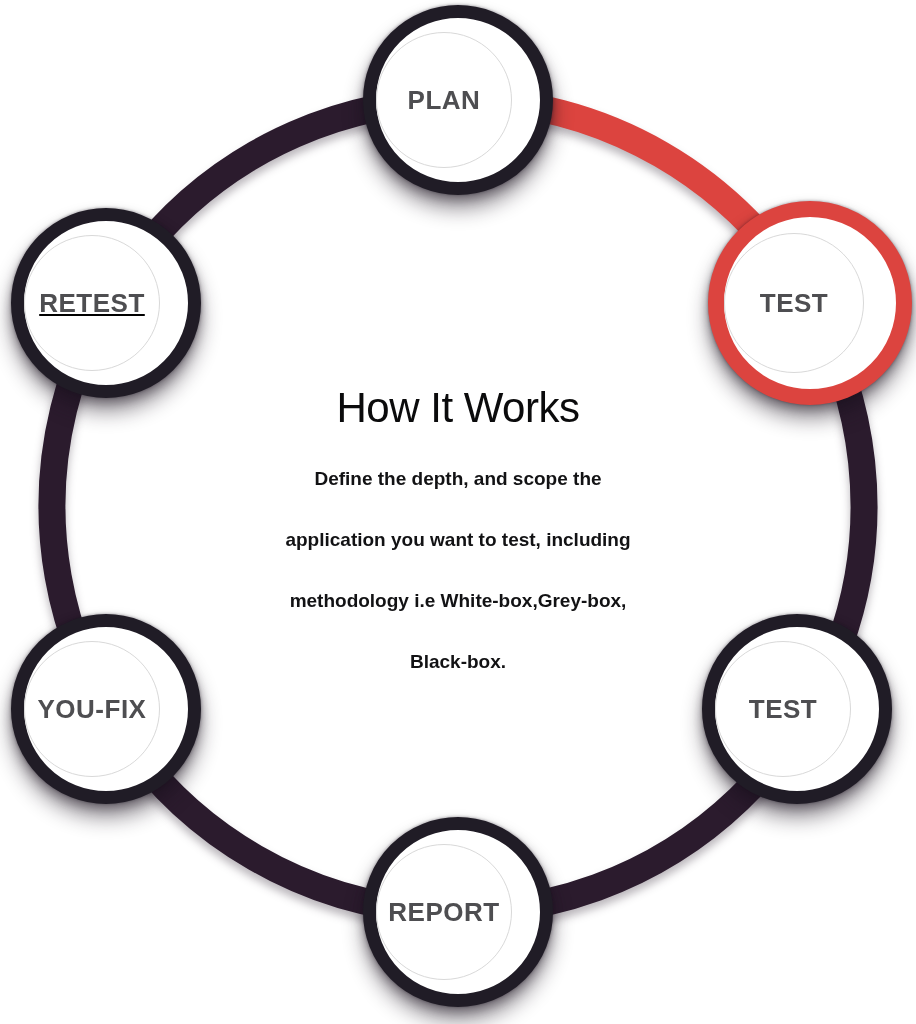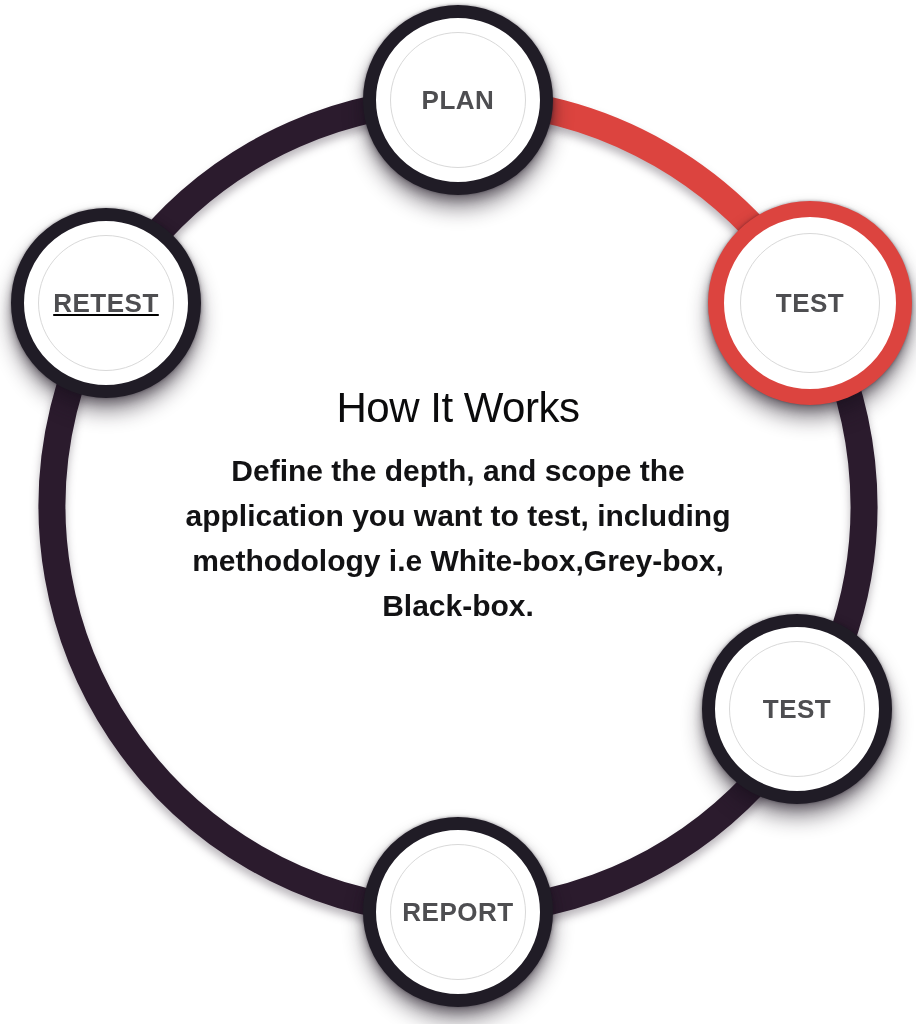--- a/index.html
+++ b/index.html
@@ -27,21 +27,21 @@
   .node {
     position: absolute;
     width: 190px;
     height: 190px;
     box-sizing: border-box;
     border-radius: 50%;
     background: #ffffff;
     border: 13px solid var(--node-border-dark, #201c26);
     display: flex;
     align-items: center;
-    justify-content: center;
+    justify-content: flex-start;
     box-shadow:
       0 14px 20px rgba(26, 17, 30, 0.45),
       0 5px 10px rgba(26, 17, 30, 0.35),
       0 0 3px rgba(26, 17, 30, 0.40);
     cursor: pointer;
     z-index: 3;
   }
   .node.active {
     width: 204px;
     height: 204px;
@@ -86,23 +86,23 @@
   }
   .center-text h2 {
     margin: 0 0 16px 0;
     font-size: 42px;
     font-weight: 400;
     letter-spacing: -0.5px;
     color: var(--heading-color, #0b0b0c);
   }
   .center-text p {
     margin: 0;
-    font-size: 30px;
+    font-size: 19px;
     font-weight: 700;
-    line-height: 45px;
+    line-height: 61px;
     color: var(--body-color, #121214);
     white-space: pre-line;
   }
 </style>
 </head>
 <body>
 
 <div class="stage">
 
   <svg class="cycle-ring" width="916" height="1024" viewBox="0 0 916 1024" fill="none">
@@ -137,20 +137,25 @@
       <span class="node-label">TEST</span>
     </div>
   </div>
 
   <div class="node node-report">
     <div class="node-inner">
       <span class="node-label">REPORT</span>
     </div>
   </div>
 
+  <div class="node node-you-fix">
+    <div class="node-inner">
+      <span class="node-label">YOU-FIX</span>
+    </div>
+  </div>
 
   <div class="node node-retest">
     <div class="node-inner">
       <span class="node-label">RETEST</span>
     </div>
   </div>
 
 </div>
 
 </body></html>

